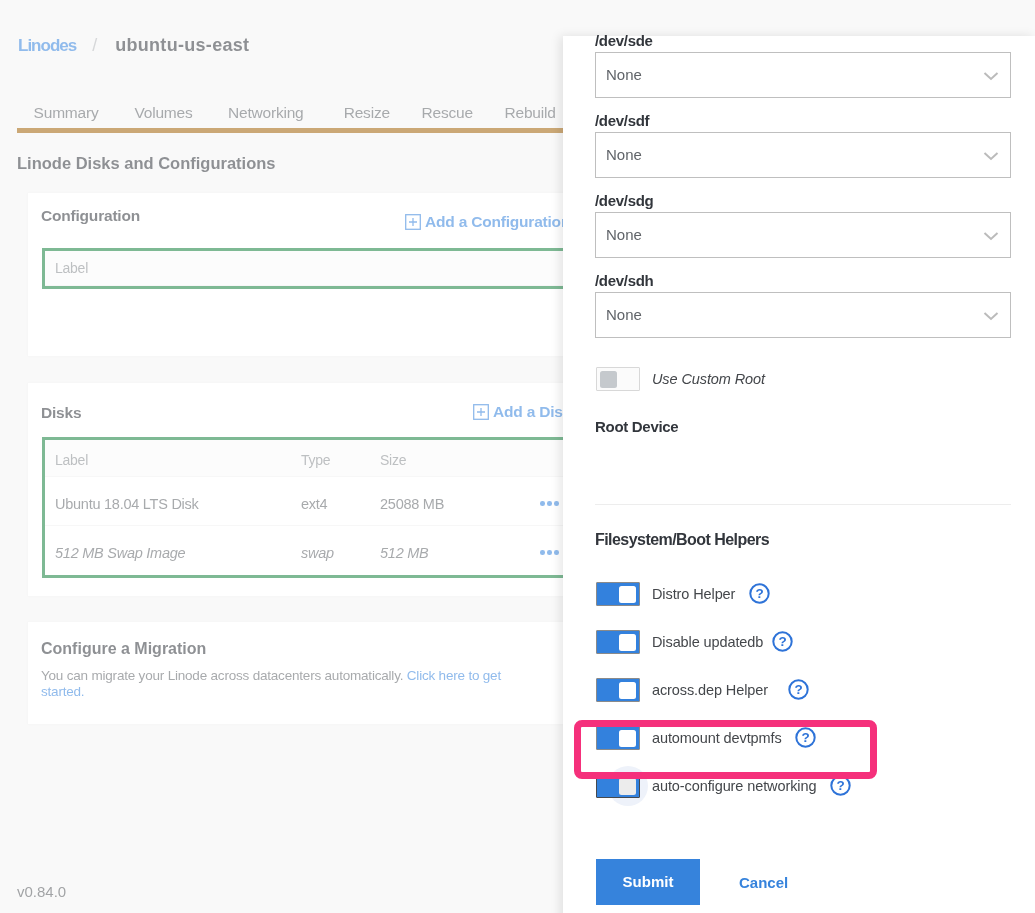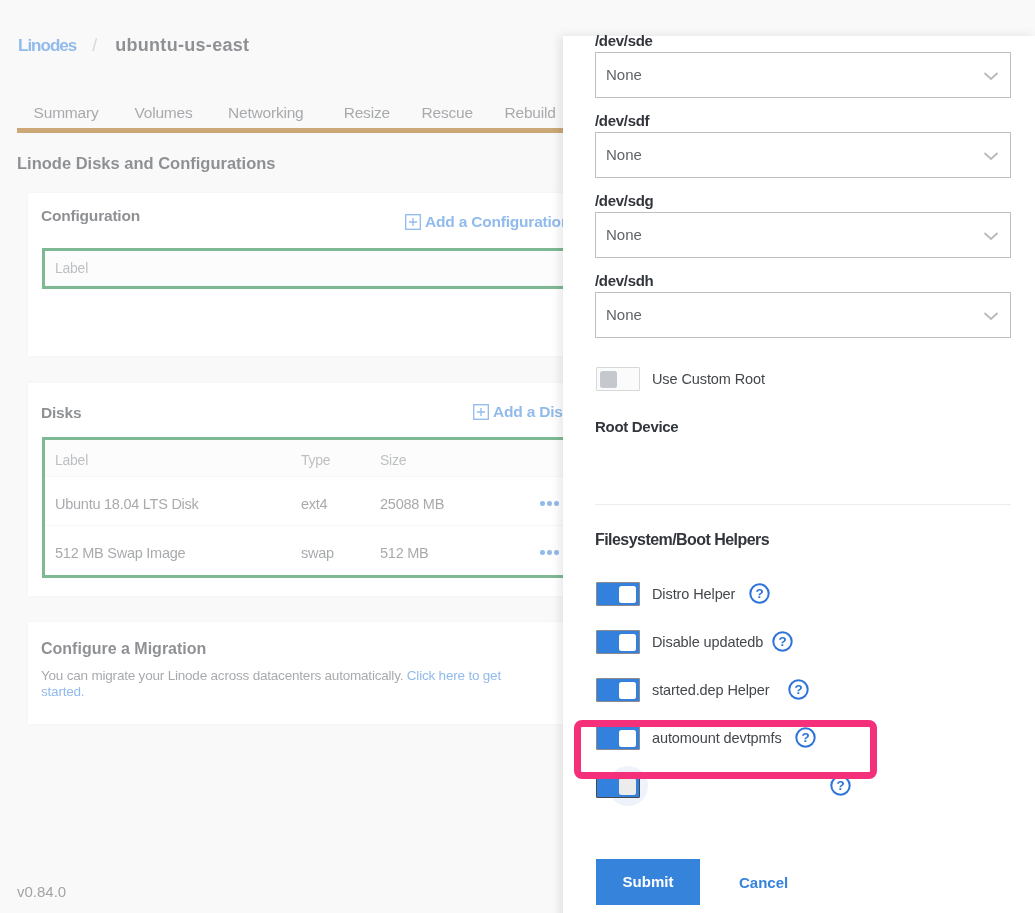--- a/index.html
+++ b/index.html
@@ -110,21 +110,21 @@
     <div class="trow" style="height:49px;">
         <span class="tcell" style="left:10px; top:19px;">Ubuntu 18.04 LTS Disk</span>
         <span class="tcell" style="left:256px; top:19px;">ext4</span>
         <span class="tcell" style="left:335px; top:19px;">25088 MB</span>
         <span class="dots" style="left:495px; top:24px;">
           <i></i>
           <i></i>
           <i></i>
         </span>
       </div>
-    <div class="trow" style="height:49px; border-bottom:none;">
+    <div class="trow" style="height:49px; border-bottom:none;font-style:italic;">
         <span class="tcell" style="left:10px; top:19px;">512 MB Swap Image</span>
         <span class="tcell" style="left:256px; top:19px;">swap</span>
         <span class="tcell" style="left:335px; top:19px;">512 MB</span>
         <span class="dots" style="left:495px; top:24px;">
           <i></i>
           <i></i>
           <i></i>
         </span>
       </div>
   </div>
@@ -168,21 +168,21 @@
   <div class="sel" style="top:256px;">
       <span>None</span>
       <svg width="16" height="9">
         <path d="M1.5 1l6.5 6 6.5-6" stroke="#bbb" stroke-width="2" fill="none"></path>
       </svg>
     </div>
 
   <div class="tgl off" style="left:33px; top:331px;">
       <i></i>
     </div>
-  <div class="tlabel" style="left:89px; top:331px;">Use Custom Root</div>
+  <div class="tlabel" style="left:89px; top:331px;font-style:italic;">Use Custom Root</div>
 
   <div class="flabel" style="top:382px;">Root Device</div>
 
   <div id="divider" style="top:468px;"></div>
   <div id="fsb" style="top:495px;">Filesystem/Boot Helpers</div>
 
   <div class="tgl" style="left:33px; top:546px;">
       <i></i>
     </div>
   <div class="tlabel" style="left:89px; top:546px;">Distro Helper</div>
@@ -196,39 +196,40 @@
     </div>
   <div class="tlabel" style="left:89px; top:594px;">Disable updatedb</div>
   <svg class="help" style="left:209px; top:595px;" width="21" height="21" viewBox="0 0 21 21">
       <circle cx="10.5" cy="10.5" r="9.2" fill="none" stroke="#2e73d8" stroke-width="2"></circle>
       <text x="10.5" y="15" text-anchor="middle" font-size="13.5" font-weight="bold" fill="#2e73d8" font-family="Liberation Sans">?</text>
     </svg>
 
   <div class="tgl" style="left:33px; top:642px;">
       <i></i>
     </div>
-  <div class="tlabel" style="left:89px; top:642px;">started.dep Helper</div>
+  <div class="tlabel" style="left:89px; top:642px;">across.dep Helper</div>
   <svg class="help" style="left:225px; top:643px;" width="21" height="21" viewBox="0 0 21 21">
       <circle cx="10.5" cy="10.5" r="9.2" fill="none" stroke="#2e73d8" stroke-width="2"></circle>
       <text x="10.5" y="15" text-anchor="middle" font-size="13.5" font-weight="bold" fill="#2e73d8" font-family="Liberation Sans">?</text>
     </svg>
 
   <div class="tgl" style="left:33px; top:690px;">
       <i></i>
     </div>
   <div class="tlabel" style="left:89px; top:690px;">automount devtpmfs</div>
   <svg class="help" style="left:231.5px; top:691px;" width="21" height="21" viewBox="0 0 21 21">
       <circle cx="10.5" cy="10.5" r="9.2" fill="none" stroke="#2e73d8" stroke-width="2"></circle>
       <text x="10.5" y="15" text-anchor="middle" font-size="13.5" font-weight="bold" fill="#2e73d8" font-family="Liberation Sans">?</text>
     </svg>
 
   <div class="halo" style="left:45px; top:730px;"></div>
   <div class="tgl focus" style="left:33px; top:738px;">
       <i></i>
     </div>
+  <div class="tlabel" style="left:89px; top:738px;">auto-configure networking</div>
   <svg class="help" style="left:267px; top:739px;" width="21" height="21" viewBox="0 0 21 21">
       <circle cx="10.5" cy="10.5" r="9.2" fill="none" stroke="#2e73d8" stroke-width="2"></circle>
       <text x="10.5" y="15" text-anchor="middle" font-size="13.5" font-weight="bold" fill="#2e73d8" font-family="Liberation Sans">?</text>
     </svg>
 
   <div id="submit">Submit</div>
   <div id="cancel">Cancel</div>
 </div>
 
 <div id="hilite" class="abs"></div>

